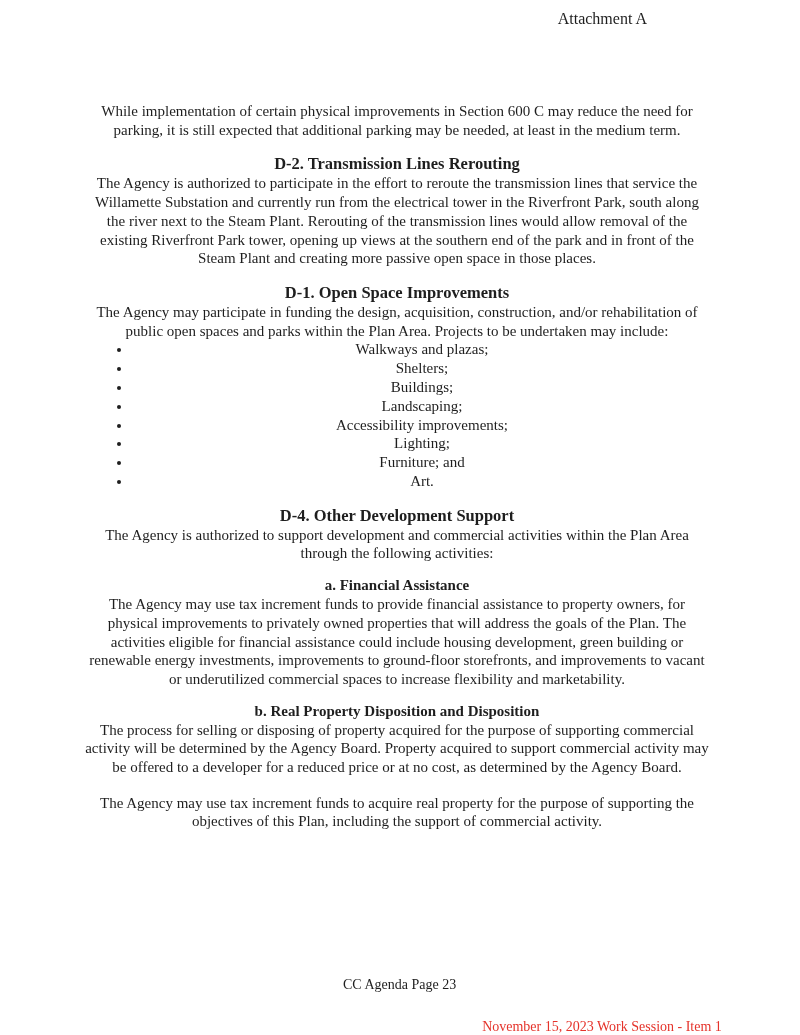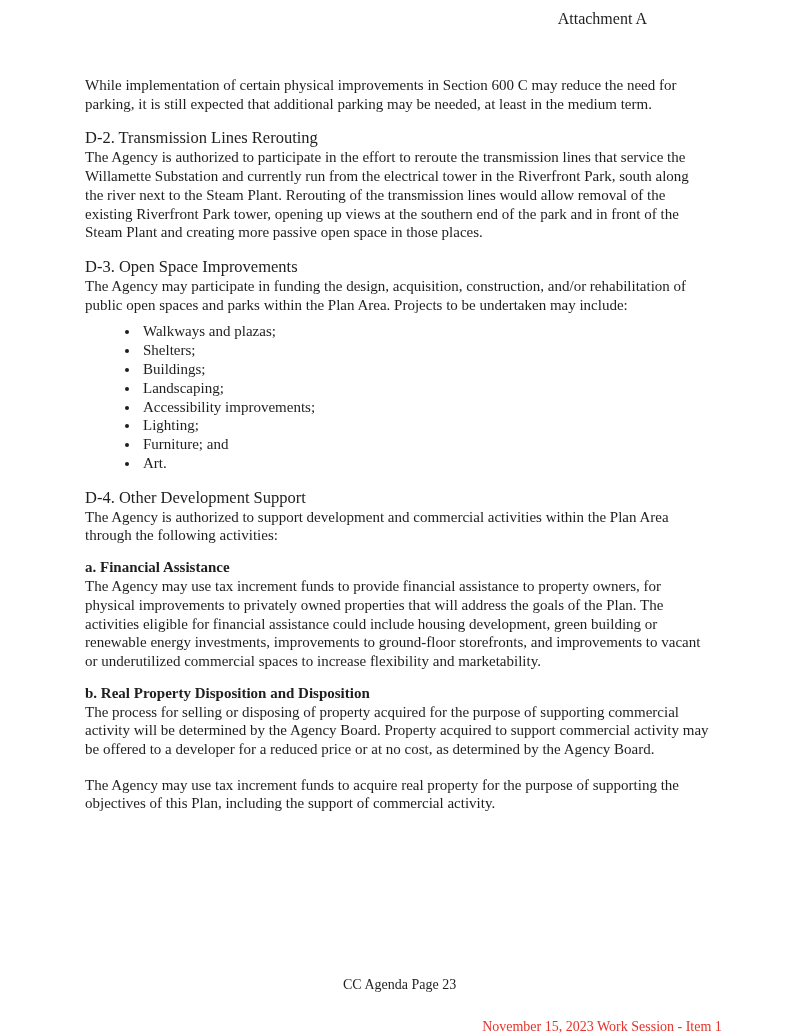--- a/index.html
+++ b/index.html
@@ -19,46 +19,46 @@
   .attachment-label {
     position: absolute;
     top: 9px;
     right: 93px;
     font-size: 16px;
     line-height: 19px;
   }
   .content {
     position: absolute;
     left: 85px;
-    top: 76px;
+    top: 102px;
     width: 624px;
     font-size: 15px;
     line-height: 18.7px;
-    text-align: left;
+    text-align: center;
   }
   .content .paragraph {
     margin: 0;
   }
   .content .paragraph + .paragraph {
     margin-top: 17px;
   }
   .content .heading {
     font-size: 16.5px;
-    font-weight: 400;
+    font-weight: 700;
     line-height: 21px;
     margin-top: 14px;
   }
   .content .subheading {
     font-size: 15px;
     font-weight: 700;
     line-height: 19px;
     margin-top: 13px;
   }
   .content ul.bullets {
-    margin: 8px;
+    margin: 0;
     padding: 0 0 0 47px;
     list-style: disc outside;
   }
   .content ul.bullets li {
     line-height: 18.8px;
     padding-left: 3px;
   }
   .footer {
     position: absolute;
     left: 343px;
@@ -78,21 +78,21 @@
 <body>
 
 <div class="page" style="color: rgb(30, 30, 30); background: rgb(255, 255, 255); --session-color: #e5332b;">
 
   <div class="attachment-label">Attachment A</div>
 
   <div class="content">
       <div class="paragraph">While implementation of certain physical improvements in Section 600 C may reduce the need for parking, it is still expected that additional parking may be needed, at least in the medium term.</div>
       <div class="heading">D-2. Transmission Lines Rerouting</div>
       <div class="paragraph">The Agency is authorized to participate in the effort to reroute the transmission lines that service the Willamette Substation and currently run from the electrical tower in the Riverfront Park, south along the river next to the Steam Plant. Rerouting of the transmission lines would allow removal of the existing Riverfront Park tower, opening up views at the southern end of the park and in front of the Steam Plant and creating more passive open space in those places.</div>
-      <div class="heading">D-3. Open Space Improvements</div>
+      <div class="heading">D-1. Open Space Improvements</div>
       <div class="paragraph">The Agency may participate in funding the design, acquisition, construction, and/or rehabilitation of public open spaces and parks within the Plan Area. Projects to be undertaken may include:</div>
       <ul class="bullets">
         <li>Walkways and plazas;</li>
         <li>Shelters;</li>
         <li>Buildings;</li>
         <li>Landscaping;</li>
         <li>Accessibility improvements;</li>
         <li>Lighting;</li>
         <li>Furniture; and</li>
         <li>Art.</li>

